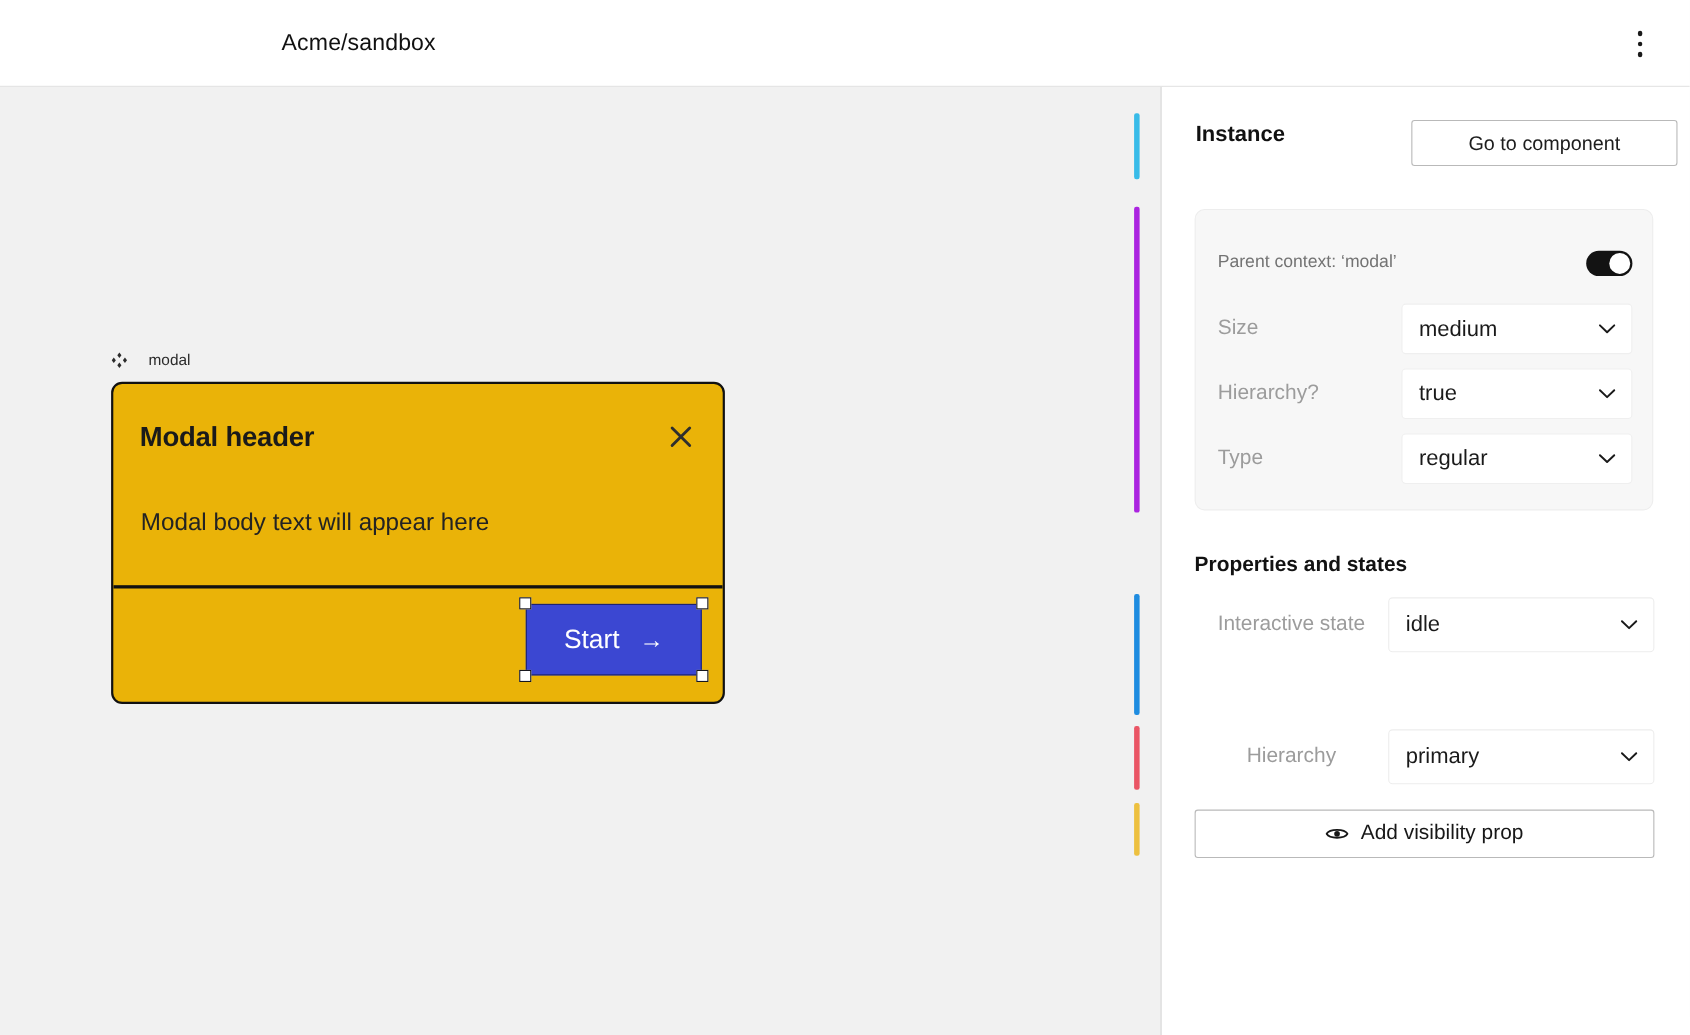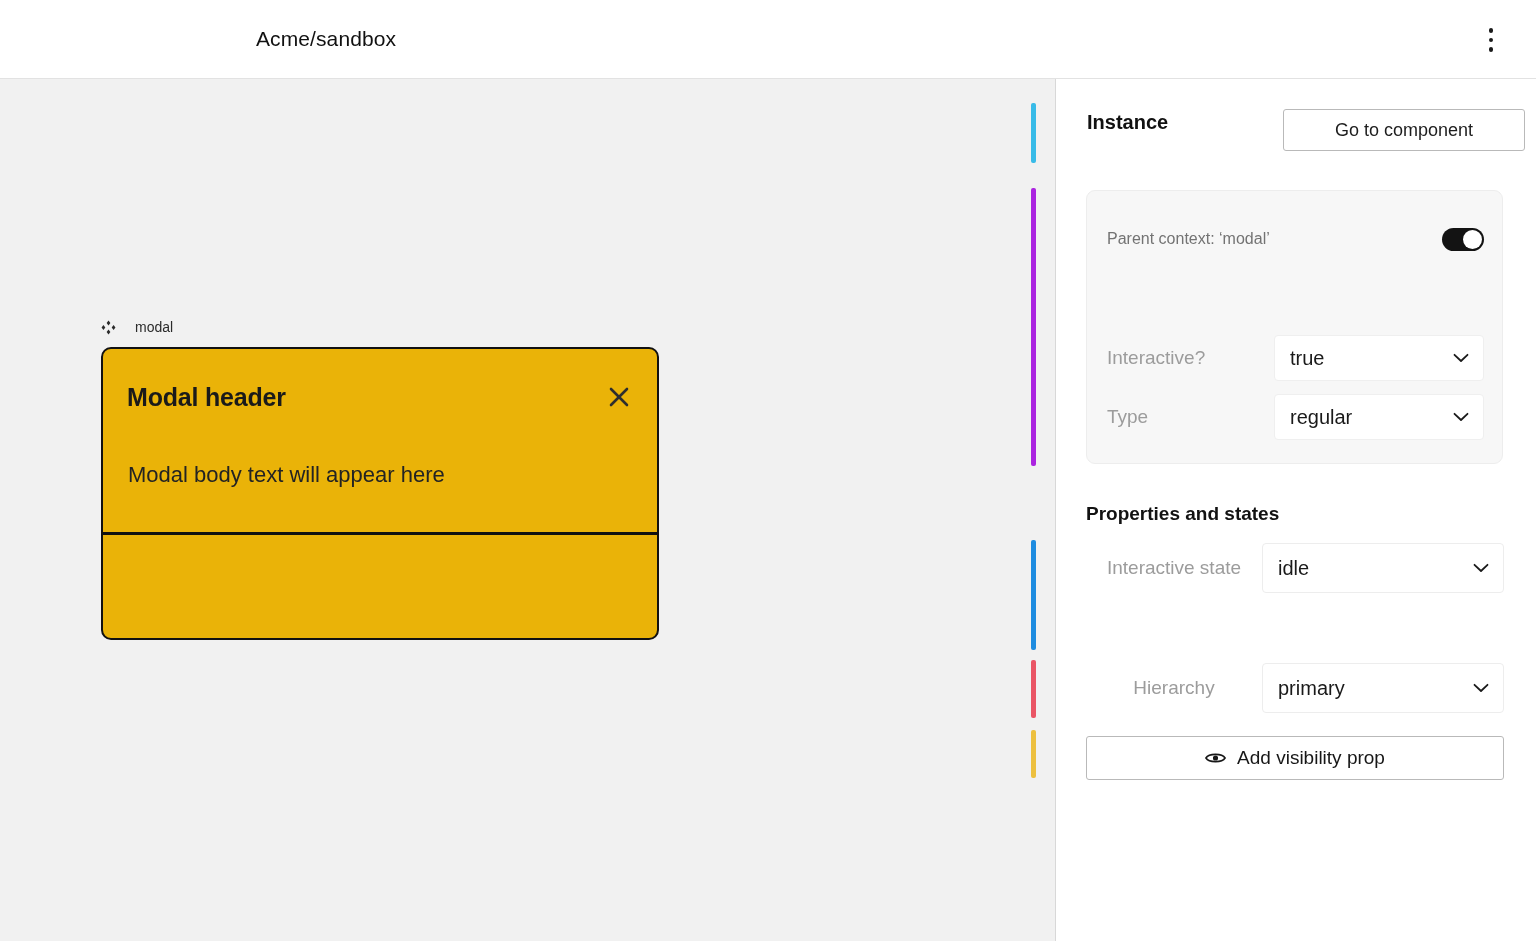--- a/index.html
+++ b/index.html
@@ -213,20 +213,32 @@
       <div class="modal-title">Modal header</div>
       <div class="modal-close">
         <svg width="22" height="22" viewBox="0 0 22 22">
           <line x1="3" y1="3" x2="19" y2="19" stroke="#2e2e2e" stroke-width="2.6" stroke-linecap="round"></line>
           <line x1="19" y1="3" x2="3" y2="19" stroke="#2e2e2e" stroke-width="2.6" stroke-linecap="round"></line>
         </svg>
       </div>
       <div class="modal-body-text">Modal body text will appear here</div>
     </div>
     <div class="modal-divider"></div>
+    <div class="modal-footer">
+      <div class="start-wrap">
+        <div class="start-btn">
+          <span>Start</span>
+          <span class="start-arrow">→</span>
+        </div>
+        <div class="handle h-tl"></div>
+        <div class="handle h-tr"></div>
+        <div class="handle h-bl"></div>
+        <div class="handle h-br"></div>
+      </div>
+    </div>
   </div>
 
   <div class="anno-bar" style="top:24px; height:60px; background:#38bbe8;"></div>
 
   <div class="anno-bar" style="top:109px; height:278px; background:#ab24e0;"></div>
 
   <div class="anno-bar" style="top:461px; height:110px; background:#1e8ce0;"></div>
 
   <div class="anno-bar" style="top:581px; height:58px; background:#ea5565;"></div>
 
@@ -240,23 +252,32 @@
   <button class="goto-btn">Go to component</button>
 
   <div class="ctx-card">
     <div class="ctx-row">
       <span class="ctx-label">Parent context: ‘modal’</span>
       <span class="toggle">
         <span class="toggle-knob"></span>
       </span>
     </div>
 
+    <div class="field" style="top:85px;">
+      <span class="field-label">Size</span>
+      <span class="select">
+        <span>medium</span>
+        <svg class="chev" viewBox="0 0 16 10">
+          <polyline points="1.5,1.8 8,8 14.5,1.8" fill="none" stroke="#1a1a1a" stroke-width="1.8" stroke-linecap="round" stroke-linejoin="round"></polyline>
+        </svg>
+      </span>
+    </div>
 
     <div class="field" style="top:144px;">
-      <span class="field-label">Interactive?</span>
+      <span class="field-label">Hierarchy?</span>
       <span class="select">
         <span>true</span>
         <svg class="chev" viewBox="0 0 16 10">
           <polyline points="1.5,1.8 8,8 14.5,1.8" fill="none" stroke="#1a1a1a" stroke-width="1.8" stroke-linecap="round" stroke-linejoin="round"></polyline>
         </svg>
       </span>
     </div>
 
     <div class="field" style="top:203px;">
       <span class="field-label">Type</span>

